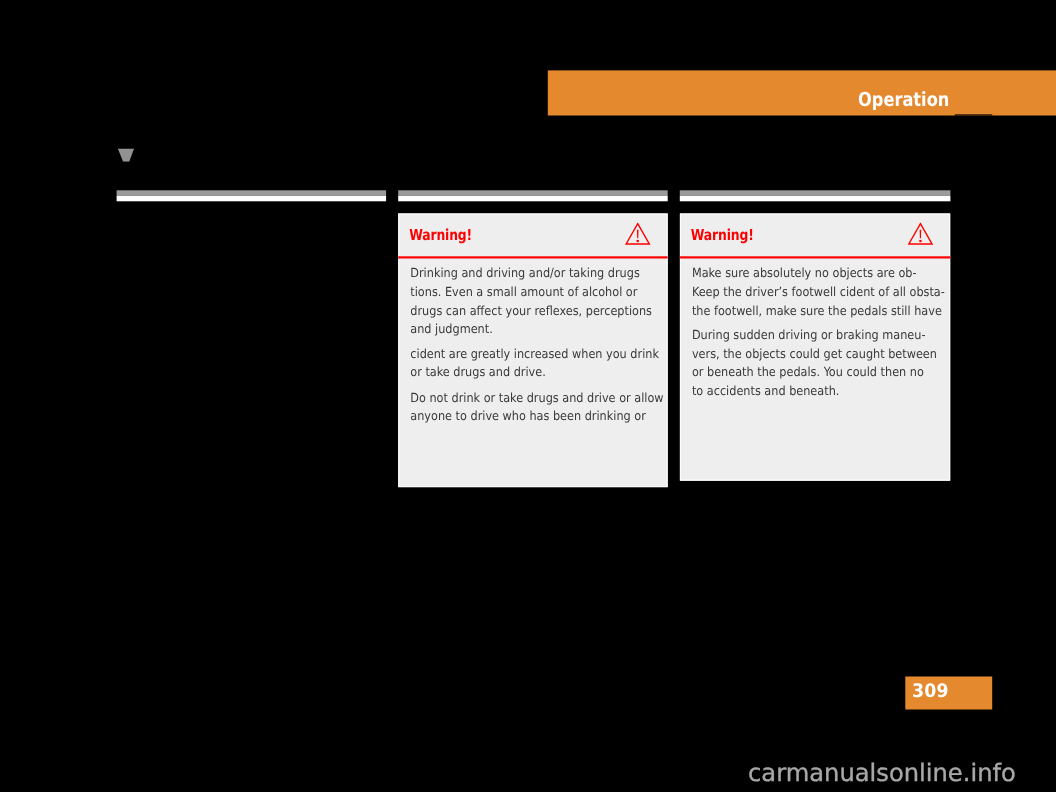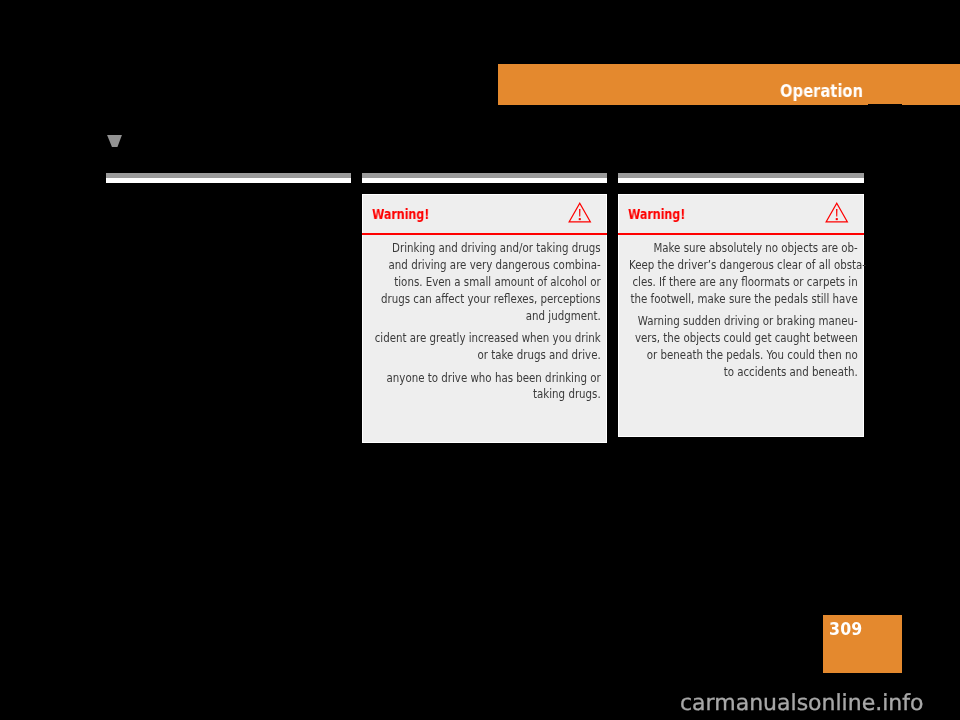--- a/index.html
+++ b/index.html
@@ -26,28 +26,28 @@
   .rule i{position:absolute;left:0;right:0;display:block;}
   .rule .g{top:0;height:5px;background:#9b9b9b;}
   .rule .w{top:5px;height:5px;background:#ffffff;}
 
   
   .wbox{position:absolute;background:#eeeeee;box-shadow:inset 0 0 0 1px #ffffff;}
   .whead{position:absolute;left:0;top:0;right:0;height:39px;}
   .wtitle{position:absolute;left:10.2px;top:0;height:39px;line-height:41px;color:#fe0000;font-weight:bold;font-size:13.7px;letter-spacing:-0.12px;transform:scaleX(0.912);transform-origin:0 50%;}
   .wicon{position:absolute;right:15.5px;top:8.4px;}
   .wsep{position:absolute;left:0;right:0;top:39px;height:2px;background:#fe0000;}
-  .wbody{position:absolute;left:11.3px;top:45.5px;right:6px;text-align:right;}
+  .wbody{position:absolute;left:11.3px;top:45.5px;right:6px;}
   .wbody p{color:#3a3a3a;font-size:11.4px;line-height:16.9px;margin:0 0 5.6px 0;}
   .wbody p .ln{display:block;white-space:pre;}
 
   .wm{position:absolute;left:680px;top:692px;color:#a8a8a8;
       font-family:"DejaVu Sans",sans-serif;font-stretch:normal;
       font-size:22px;letter-spacing:0px;line-height:24px;-webkit-font-smoothing:antialiased;text-rendering:geometricPrecision;text-align:center;-webkit-text-stroke:0.35px #a8a8a8;}
-  .pgnum{position:absolute;left:823px;top:615px;width:79px;height:58px;background:#e4892e;}
+  .pgnum{position:absolute;left:823px;top:615px;width:79px;height:30px;background:#e4892e;}
   .pgnum span{position:absolute;left:5.7px;top:0;height:38px;line-height:28px;color:#fff;font-size:17px;font-weight:bold;letter-spacing:0.2px;transform:scaleX(1.03);transform-origin:0 50%;}
 </style>
 </head>
 <body>
 
 <div class="page">
 
   <div class="hdr">
     <div class="hdr-title">Operation</div>
   </div>
@@ -80,57 +80,55 @@
             <path d="M23.5 2.6 L44.6 39.6 H2.4 Z" fill="none" stroke="#fe0000" stroke-width="2.55" stroke-linejoin="miter"></path>
             <path d="M22.1 13.8 H24.9 L24.5 29.0 H22.5 Z" fill="#fe0000"></path>
             <rect x="21.5" y="32.2" width="4.1" height="4.1" fill="#fe0000"></rect>
           </svg>
       </div>
     </div>
     <div class="wsep"></div>
     <div class="wbody">
       <p>
         <span class="ln">Drinking and driving and/or taking drugs</span>
-        <span class="ln">and driving are very dangerous combina-</span>
         <span class="ln">tions. Even a small amount of alcohol or</span>
         <span class="ln">drugs can affect your reflexes, perceptions</span>
         <span class="ln">and judgment.</span>
       </p>
       <p>
         <span class="ln">cident are greatly increased when you drink</span>
         <span class="ln">or take drugs and drive.</span>
       </p>
       <p>
+        <span class="ln">Do not drink or take drugs and drive or allow</span>
         <span class="ln">anyone to drive who has been drinking or</span>
-        <span class="ln">taking drugs.</span>
       </p>
     </div>
   </div>
 
   <div class="wbox" style="left:618px;top:194px;width:246px;height:243px;">
     <div class="whead">
       <div class="wtitle">Warning!</div>
       <div class="wicon">
         <svg width="23.5" height="21.5" viewBox="0 0 47 43">
             <path d="M23.5 2.6 L44.6 39.6 H2.4 Z" fill="none" stroke="#fe0000" stroke-width="2.55" stroke-linejoin="miter"></path>
             <path d="M22.1 13.8 H24.9 L24.5 29.0 H22.5 Z" fill="#fe0000"></path>
             <rect x="21.5" y="32.2" width="4.1" height="4.1" fill="#fe0000"></rect>
           </svg>
       </div>
     </div>
     <div class="wsep"></div>
     <div class="wbody">
       <p>
         <span class="ln">Make sure absolutely no objects are ob-</span>
-        <span class="ln">Keep the driver’s dangerous clear of all obsta-</span>
-        <span class="ln">cles. If there are any floormats or carpets in</span>
+        <span class="ln">Keep the driver’s footwell cident of all obsta-</span>
         <span class="ln">the footwell, make sure the pedals still have</span>
       </p>
       <p>
-        <span class="ln">Warning sudden driving or braking maneu-</span>
+        <span class="ln">During sudden driving or braking maneu-</span>
         <span class="ln">vers, the objects could get caught between</span>
         <span class="ln">or beneath the pedals. You could then no</span>
         <span class="ln">to accidents and beneath.</span>
       </p>
     </div>
   </div>
 
   <div class="wm">carmanualsonline.info</div>
   <div class="pgnum">
       <span>309</span>

